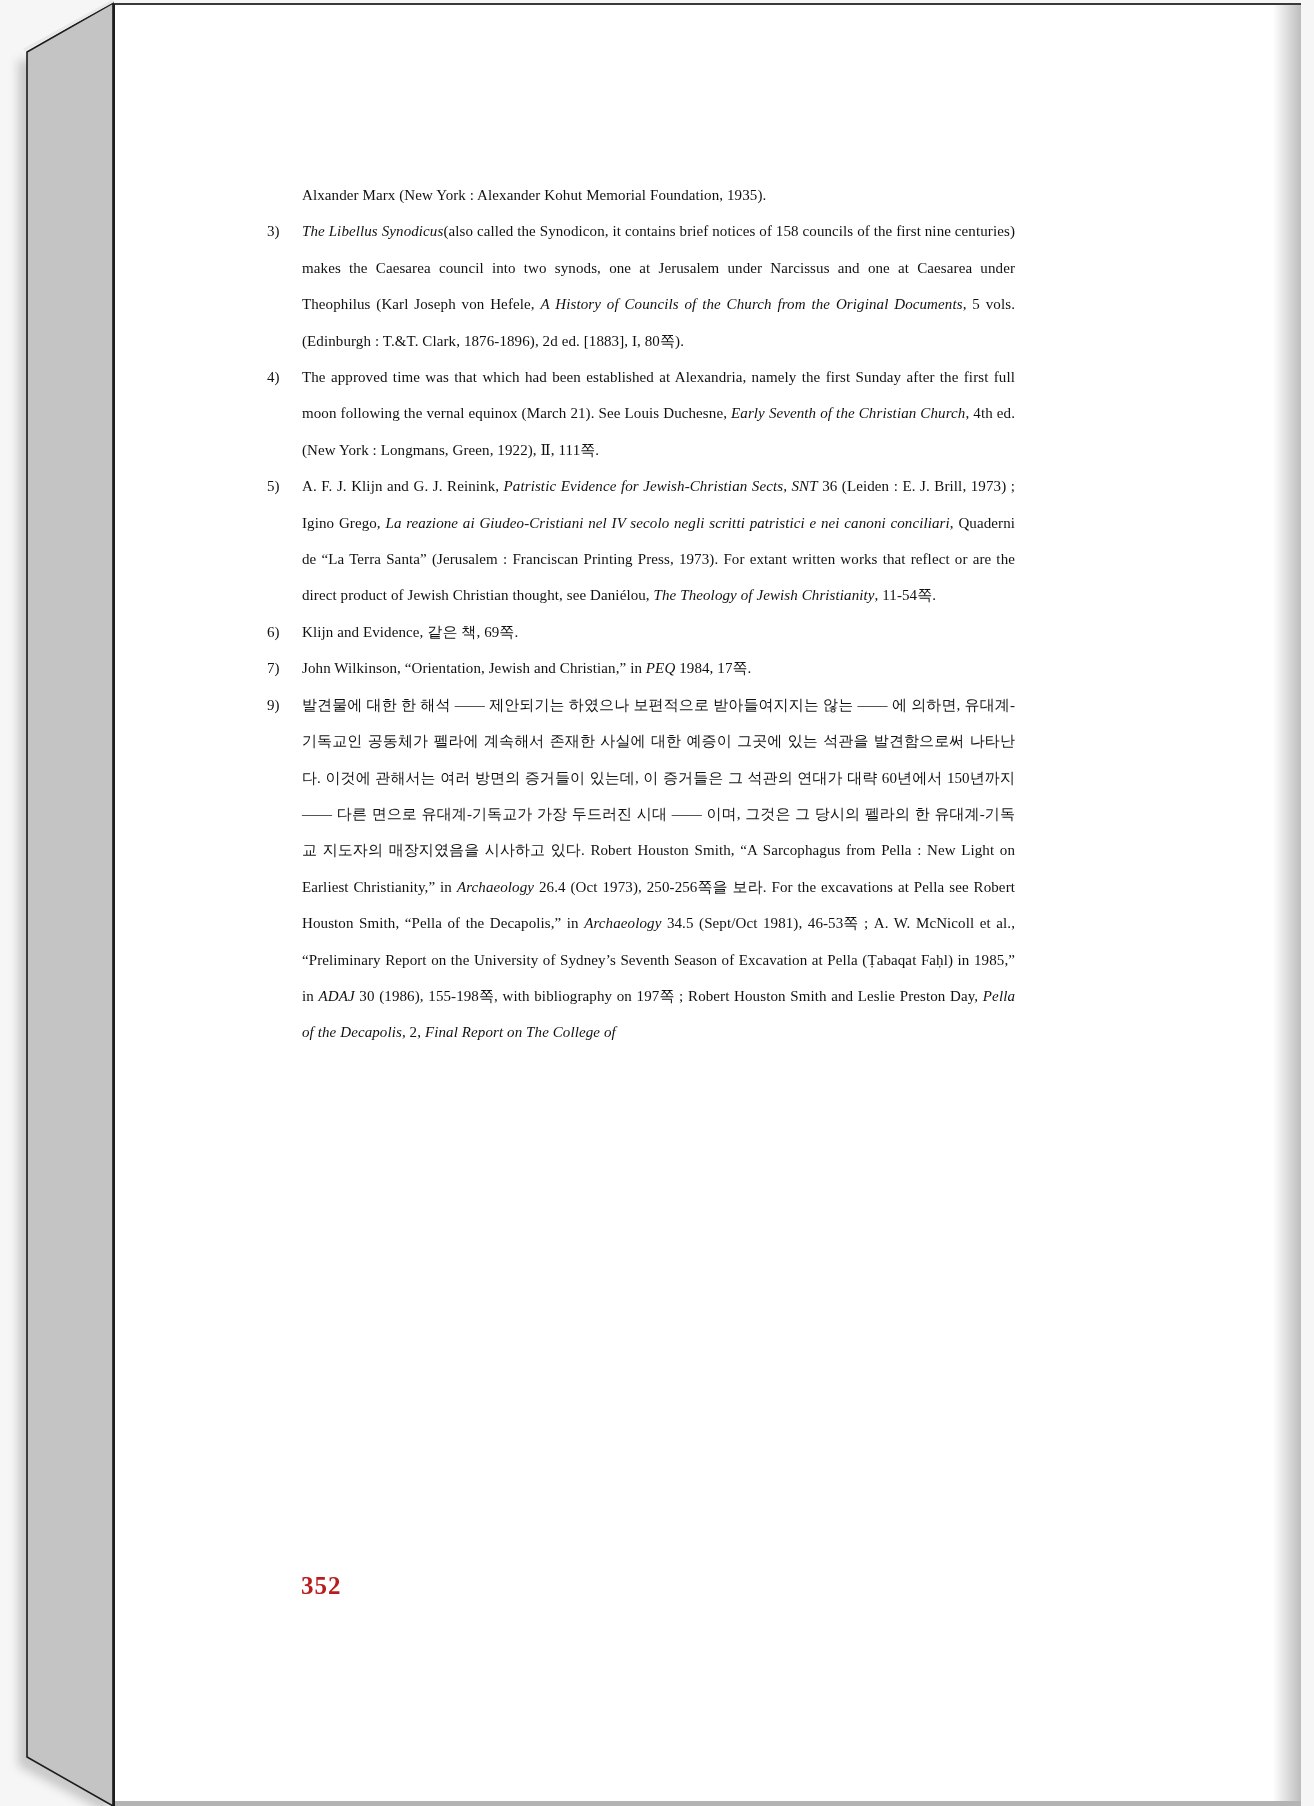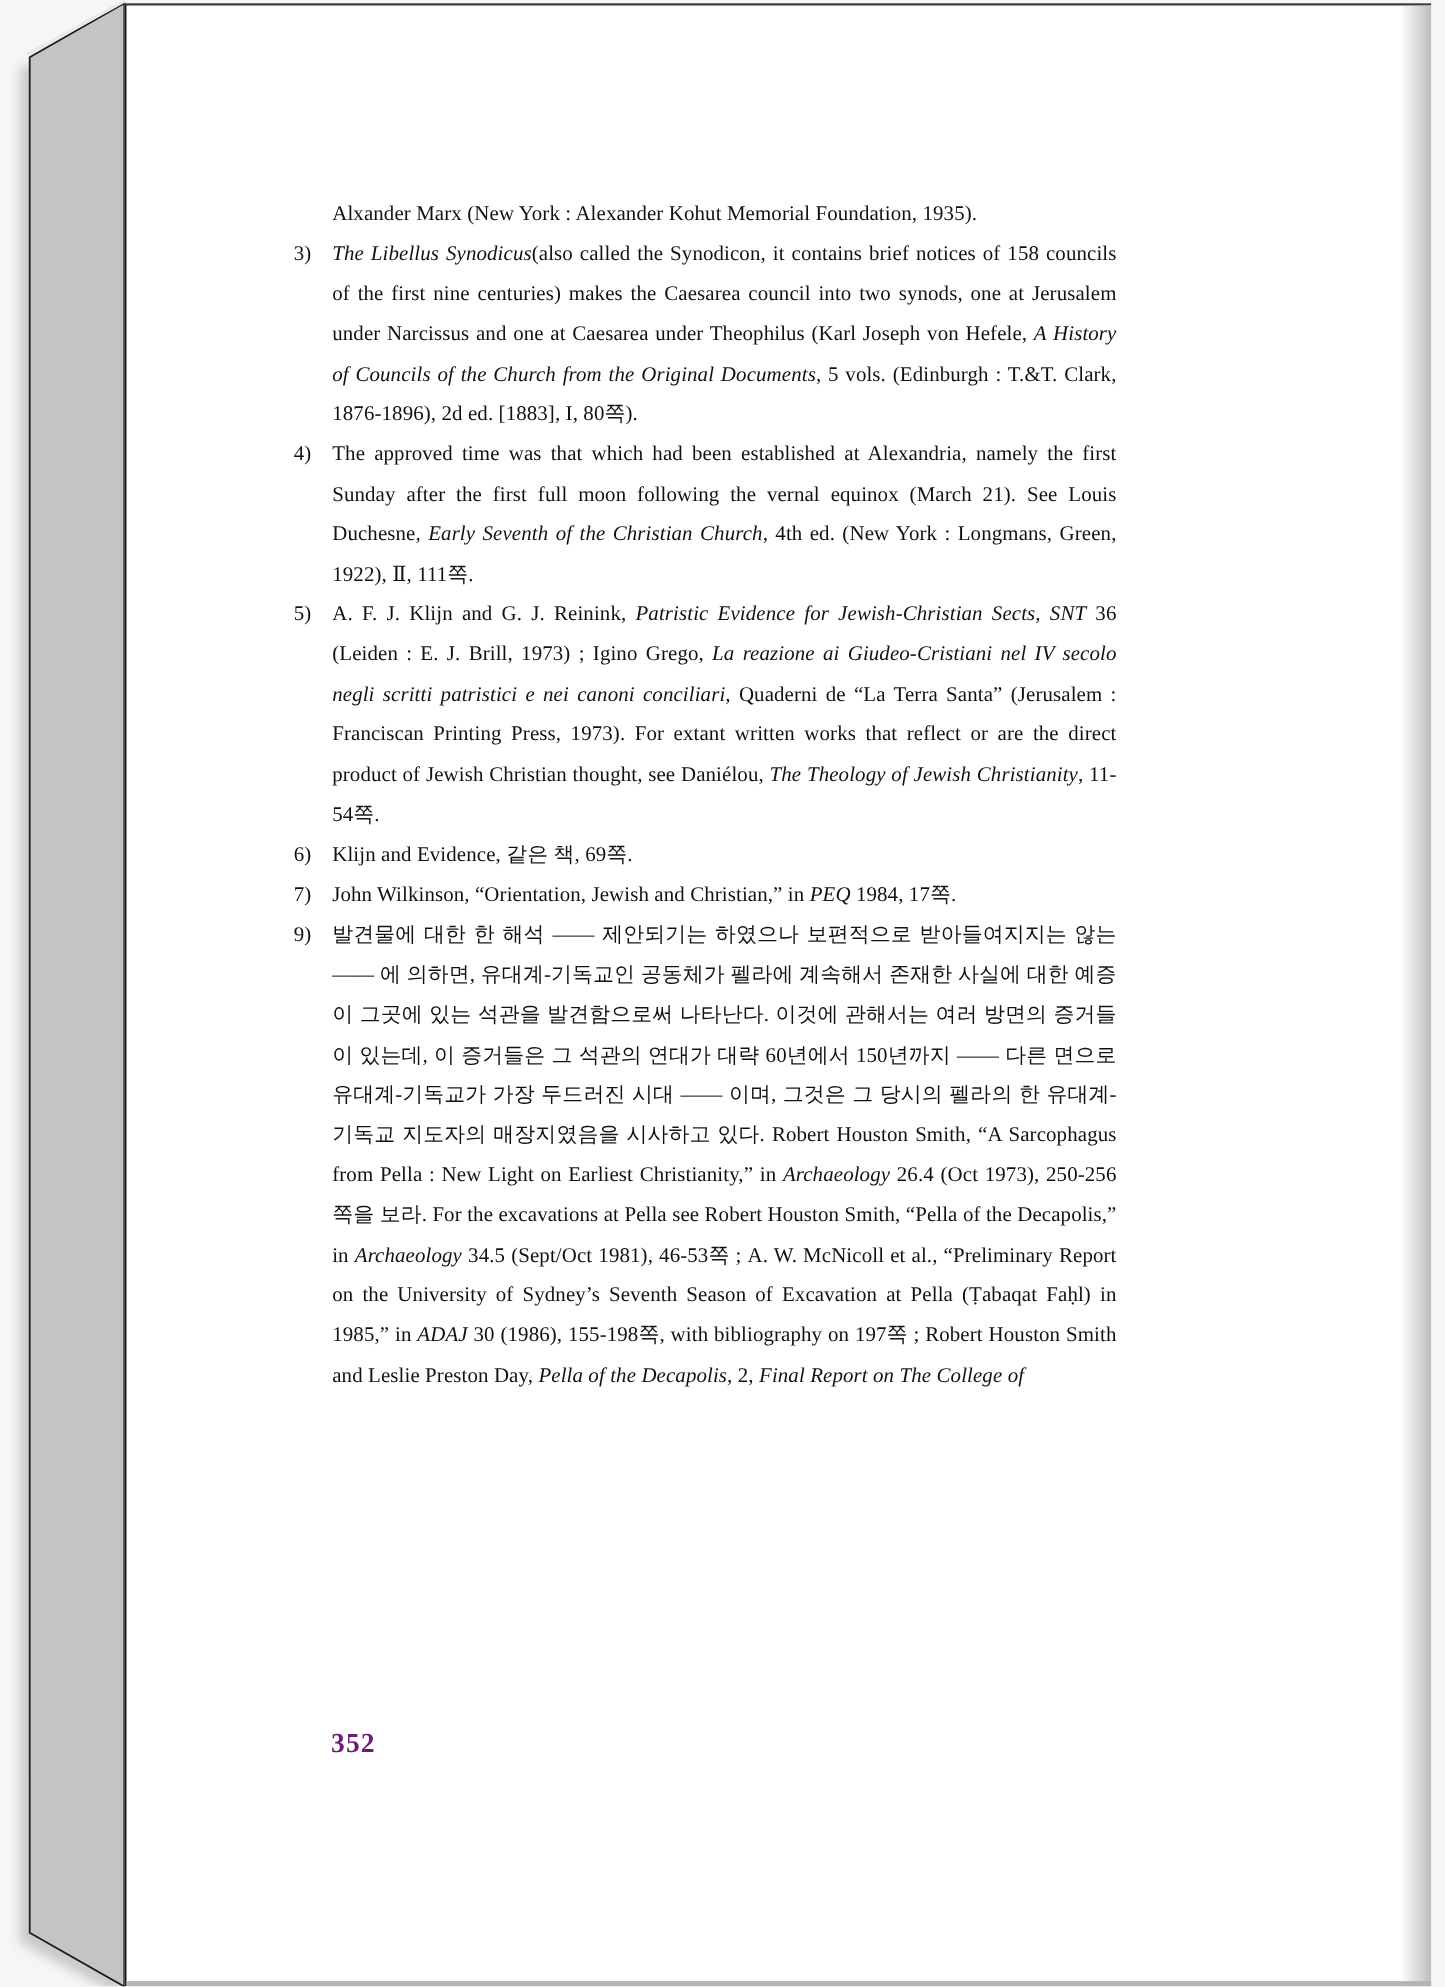--- a/index.html
+++ b/index.html
@@ -41,21 +41,21 @@
     position: absolute;
     left: 0; bottom: 0;
     width: 100%; height: 5px;
     background: #b4b4b4;
   }
   .content {
     position: absolute;
     left: 152px;
     top: 172px;
     width: 748px;
-    font-size: 19px;
+    font-size: 15px;
     line-height: 36.4px;
     color: #111111;
     text-align: justify;
     letter-spacing: 0.1px;
   }
   .note {
     padding-left: 35px;
     text-indent: -35px;
   }
   .note.no-num { text-indent: 0; }
@@ -64,21 +64,21 @@
     width: 35px;
     text-indent: 0;
   }
   .note i { }
   .folio {
     position: absolute;
     left: 186px;
     top: 1567px;
     font-size: 25px;
     font-weight: bold;
-    color: #701a75;
+    color: #b91c1c;
     letter-spacing: 1px;
   }
 </style>
 </head>
 <body>
 
 <div class="canvas">
 
   <svg class="spine-svg" viewBox="0 0 1314 1806" xmlns="http://www.w3.org/2000/svg">
     <defs>

